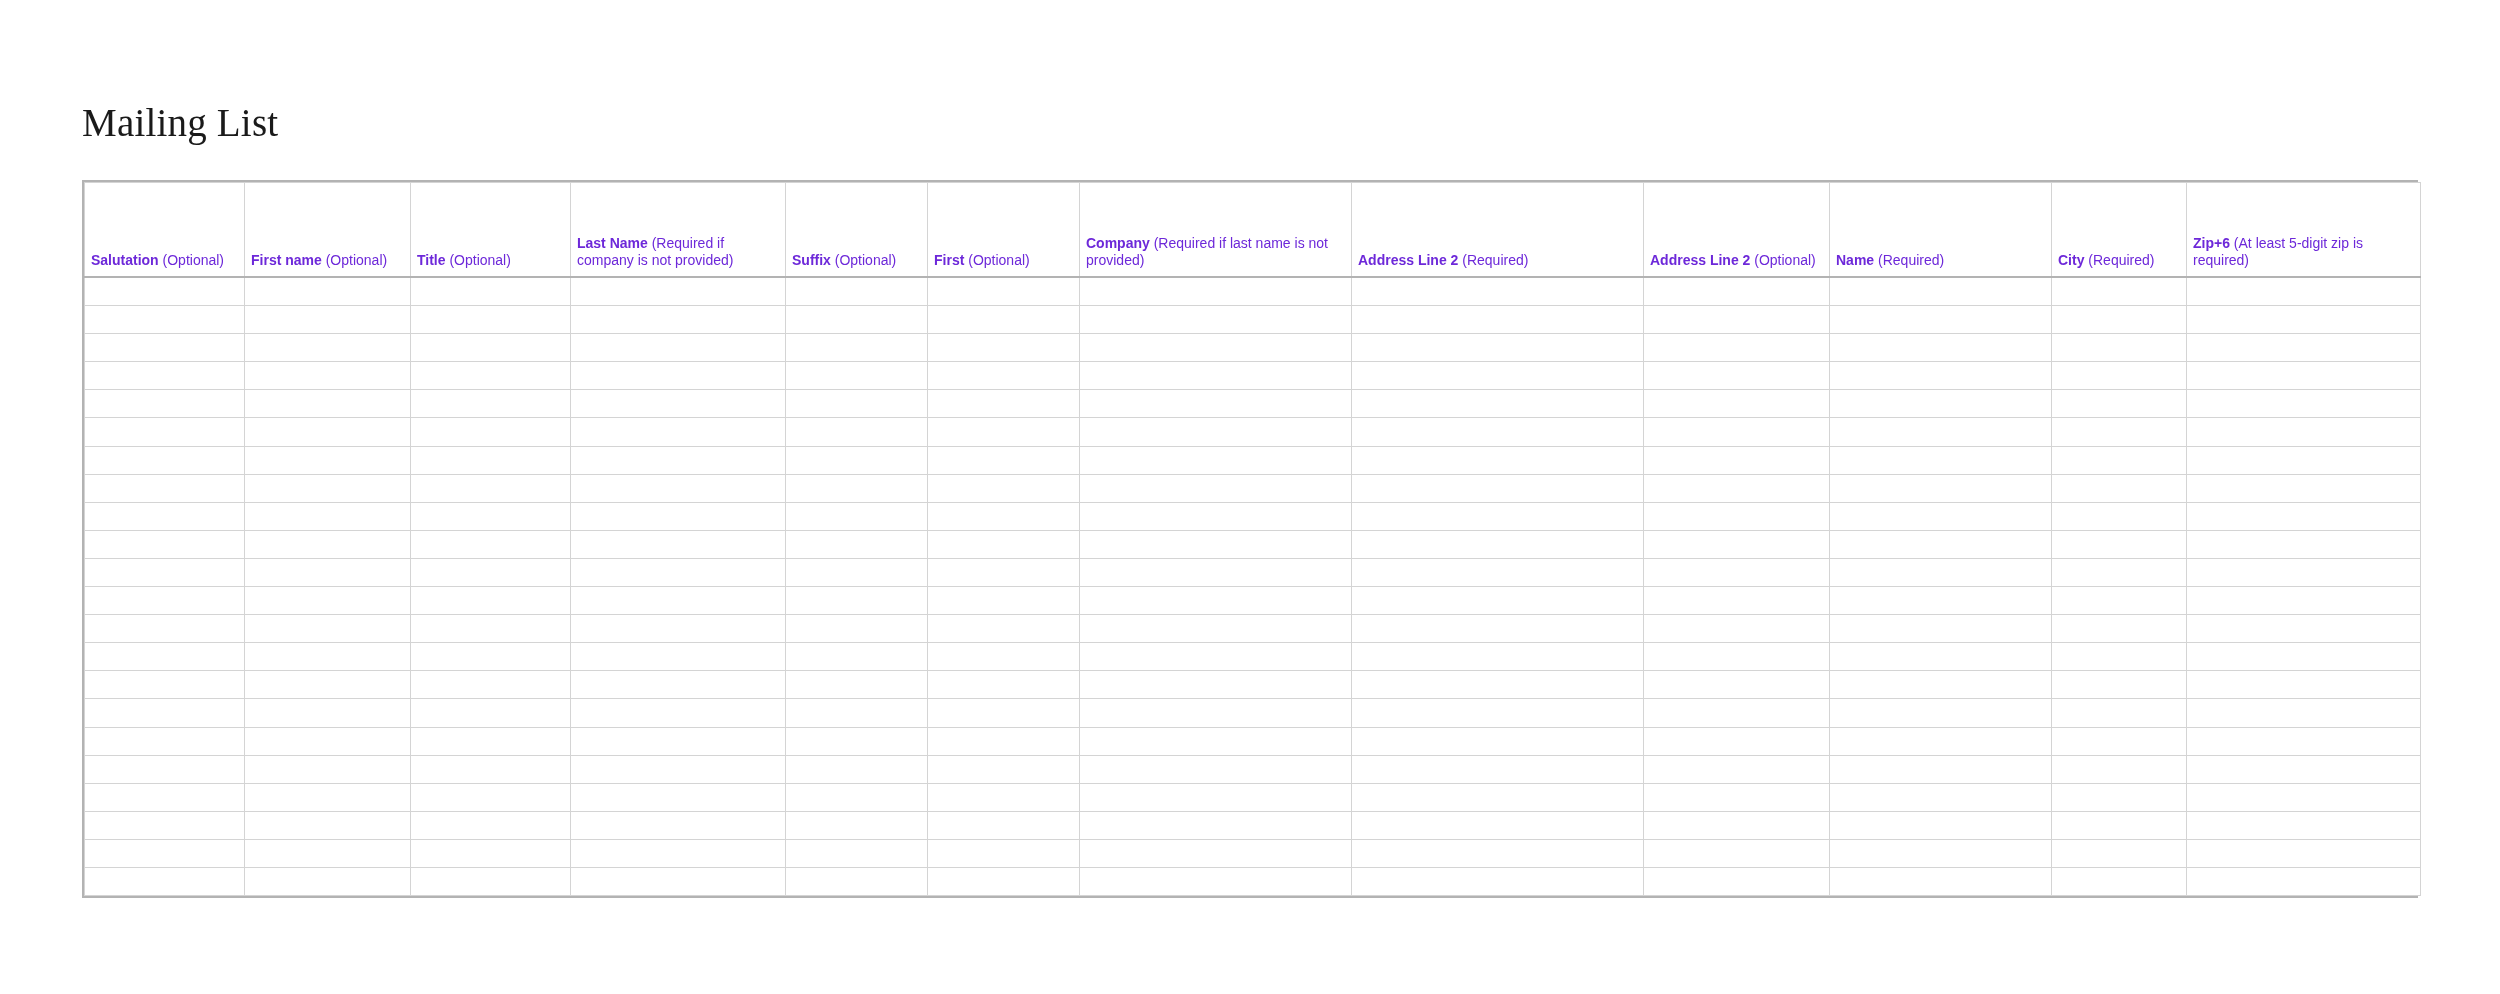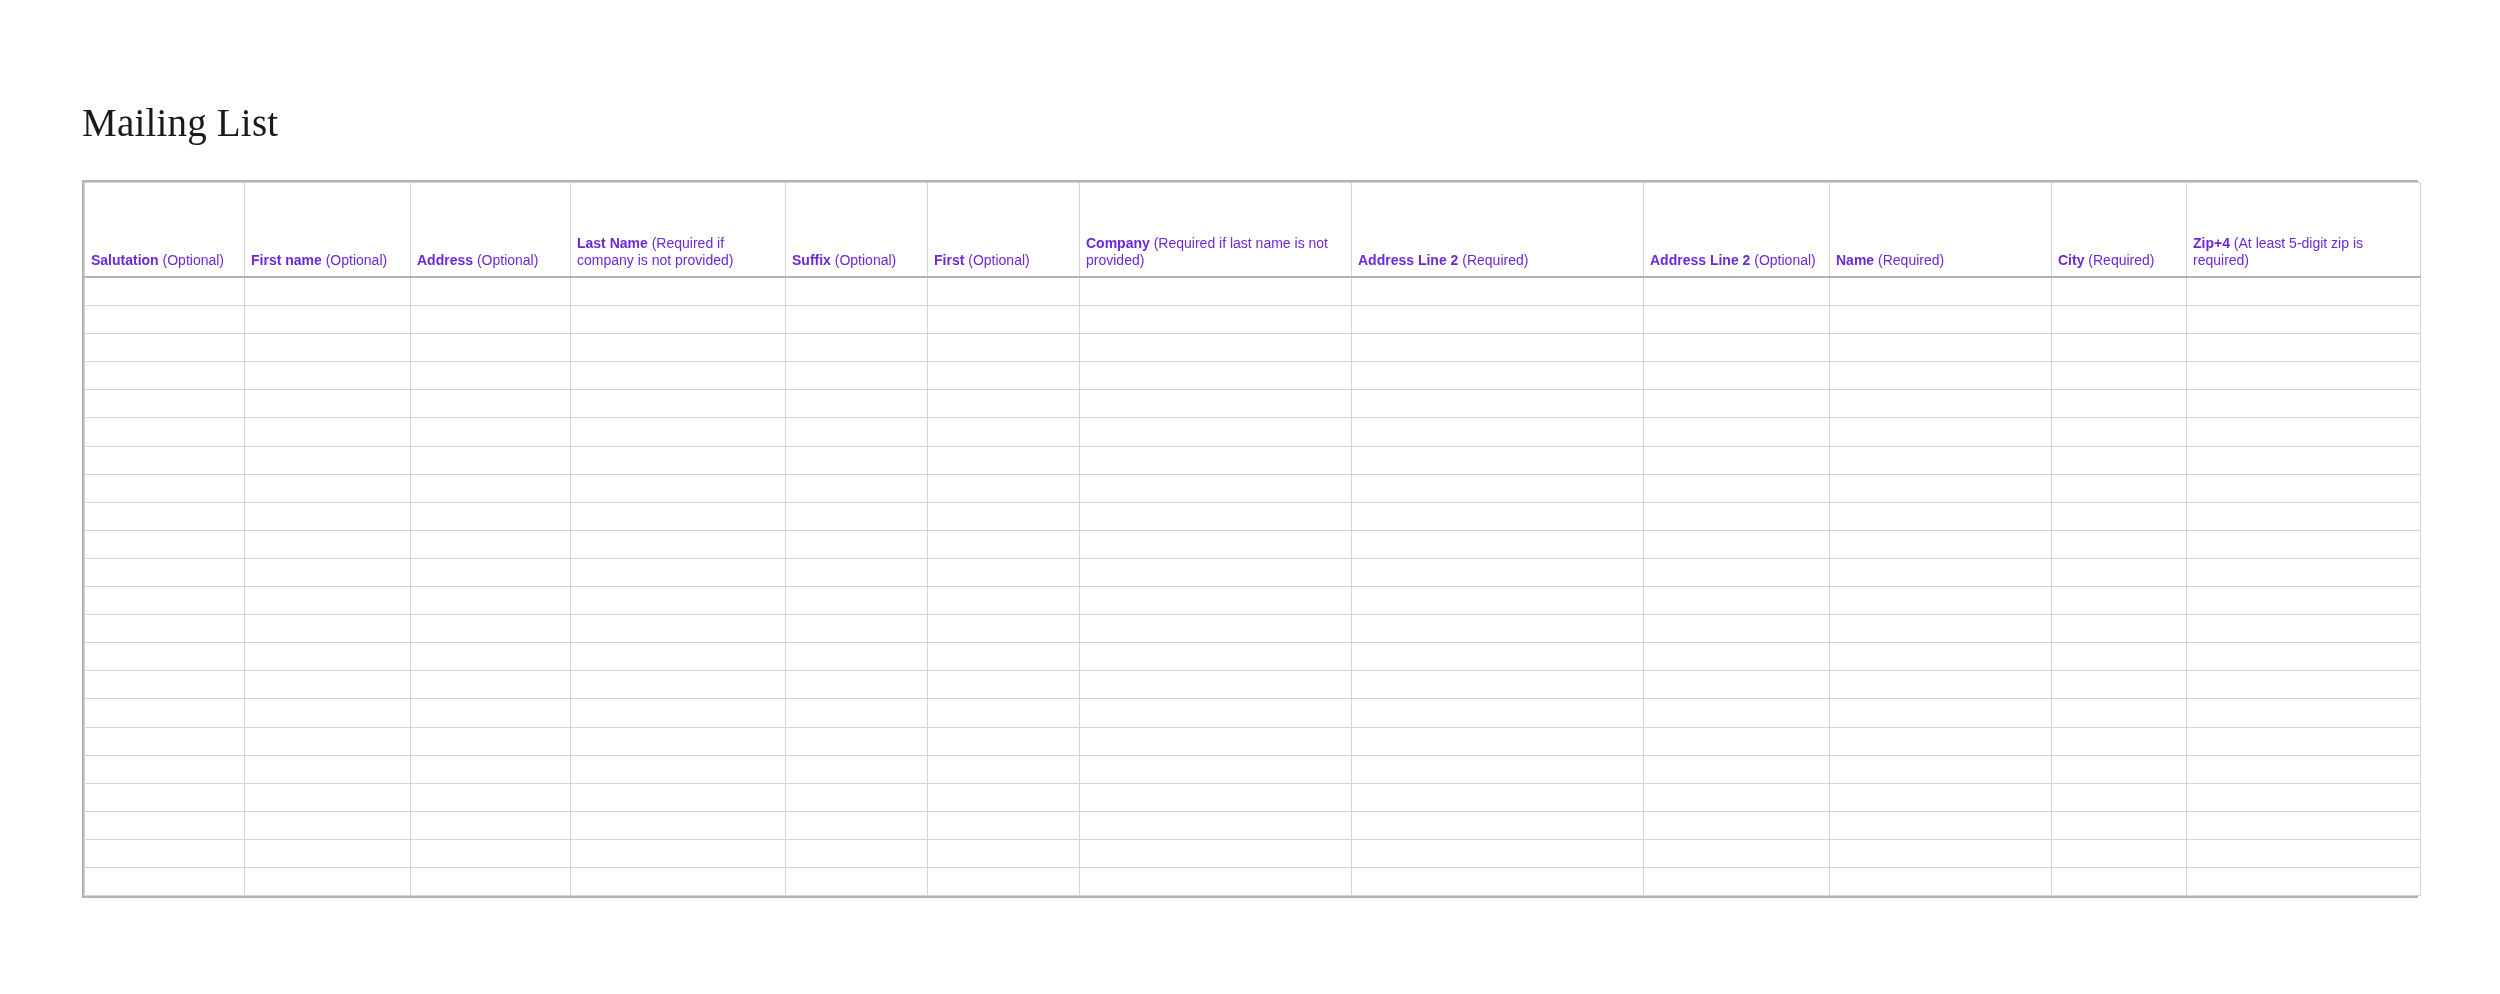--- a/index.html
+++ b/index.html
@@ -109,21 +109,21 @@
       </colgroup>
       <thead>
         <tr id="header-row">
             <td class="hdr">
               <span class="hdr-text"><b>Salutation</b> (Optional)</span>
             </td>
             <td class="hdr">
               <span class="hdr-text"><b>First name</b> (Optional)</span>
             </td>
             <td class="hdr">
-              <span class="hdr-text"><b>Address</b> (Optional)</span>
+              <span class="hdr-text"><b>Title</b> (Optional)</span>
             </td>
             <td class="hdr">
               <span class="hdr-text"><b>Last Name</b> (Required if company is not provided)</span>
             </td>
             <td class="hdr">
               <span class="hdr-text"><b>Suffix</b> (Optional)</span>
             </td>
             <td class="hdr">
               <span class="hdr-text"><b>First</b> (Optional)</span>
             </td>
@@ -136,21 +136,21 @@
             <td class="hdr">
               <span class="hdr-text"><b>Address Line 2</b> (Optional)</span>
             </td>
             <td class="hdr">
               <span class="hdr-text"><b>Name</b> (Required)</span>
             </td>
             <td class="hdr">
               <span class="hdr-text"><b>City</b> (Required)</span>
             </td>
             <td class="hdr">
-              <span class="hdr-text"><b>Zip+4</b> (At least 5-digit zip is required)</span>
+              <span class="hdr-text"><b>Zip+6</b> (At least 5-digit zip is required)</span>
             </td>
           </tr>
       </thead>
       <tbody id="table-body">
           <tr>
             <td class="cell"></td>
             <td class="cell"></td>
             <td class="cell"></td>
             <td class="cell"></td>
             <td class="cell"></td>

